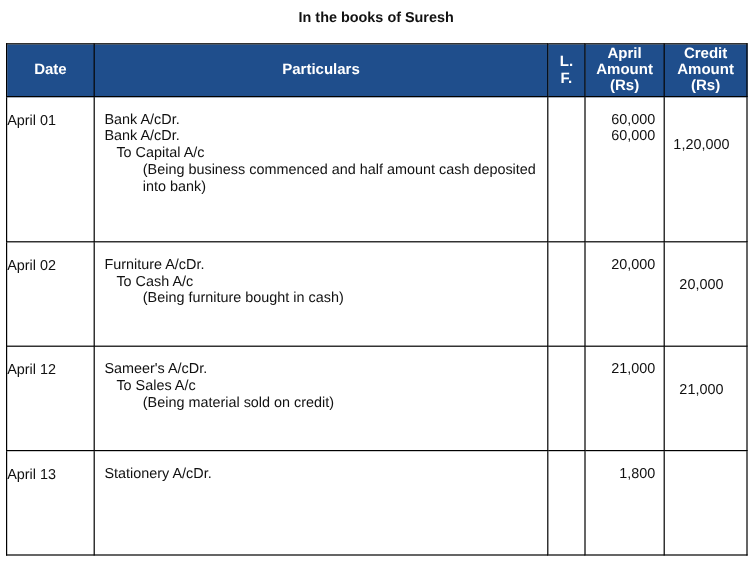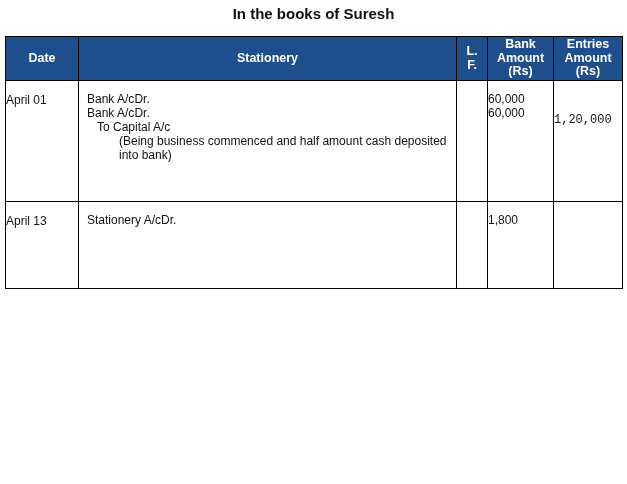--- a/index.html
+++ b/index.html
@@ -1,28 +1,28 @@
 <!DOCTYPE html>
 <html><head>
 <meta charset="utf-8">
 <style>
   html, body { margin: 0; padding: 0; background: #ffffff; }
   body { width: 627px; height: 484px; overflow: hidden; position: relative; font-family: "Liberation Sans", sans-serif; color: #111; }
-  .title { position: absolute; left: 0; width: 627px; text-align: center; font-weight: bold; font-size: 15px; line-height: 14px; }
+  .title { position: absolute; left: 0; width: 627px; text-align: center; font-weight: bold; font-size: 12px; line-height: 14px; }
   .t1 { top: 7px; }
   .t2 { top: 37px; }
   table { position: absolute; left: 5px; top: 36px; border-collapse: collapse; table-layout: fixed; width: 617px; }
   th, td { border: 1px solid #000; }
   th { background: #1f4e8c; color: #fff; font-weight: bold; font-size: 12.5px; line-height: 13.5px; height: 43px; padding: 0; text-align: center; vertical-align: middle; }
   td { font-size: 12px; line-height: 14px; vertical-align: top; padding: 0; }
   td.date { text-align: left; padding-top: 12px; }
   td.part { padding: 11px 6px 0 8px; }
   td.lf { }
-  td.amt { padding: 11px 7px 0 0; }
-  td.credit { text-align: left; padding: 0 7px 0 0; font-family: Liberation Mono, monospace; }
+  td.amt { text-align: right; padding: 11px 7px 0 0; }
+  td.credit { text-align: center; padding: 0 7px 0 0; }
   .line { display: flex; justify-content: flex-start; white-space: nowrap; }
   .ind1 { padding-left: 10px; }
   .narr { white-space: normal; margin-left: 32px; }
   .row1 td { height: 88px; }
   .row2 td, .row3 td, .row4 td, .row5 td { height: 58px; }
 </style>
 </head>
 <body>
 
 <div class="title t1">In the books of Suresh</div>
@@ -32,32 +32,32 @@
   <colgroup>
     <col style="width:73px">
     <col style="width:378px">
     <col style="width:31px">
     <col style="width:66px">
     <col style="width:69px">
   </colgroup>
   <thead>
     <tr>
       <th>Date</th>
-      <th>Stationery</th>
+      <th>Particulars</th>
       <th>
         <div>L.</div>
         <div>F.</div>
       </th>
       <th>
-        <div>Bank</div>
+        <div>April</div>
         <div>Amount</div>
         <div>(Rs)</div>
       </th>
       <th>
-        <div>Entries</div>
+        <div>Credit</div>
         <div>Amount</div>
         <div>(Rs)</div>
       </th>
     </tr>
   </thead>
   <tbody>
 
     <tr class="row1">
       <td class="date">April 01</td>
       <td class="part">
@@ -77,22 +77,62 @@
       <td class="lf"></td>
       <td class="amt">
         <div>60,000</div>
         <div>60,000</div>
       </td>
       <td class="credit" style="padding-top:32px;">
         <div>1,20,000</div>
       </td>
     </tr>
 
+    <tr class="row2">
+      <td class="date">April 02</td>
+      <td class="part">
+        <div class="line">
+            <span>Furniture A/c</span>
+            <span>Dr.</span>
+          </div>
+        <div class="line ind1">
+            <span>To Cash A/c</span>
+          </div>
+        <div class="narr">(Being furniture bought in cash)</div>
+      </td>
+      <td class="lf"></td>
+      <td class="amt">
+        <div>20,000</div>
+      </td>
+      <td class="credit" style="padding-top:28px;">
+        <div>20,000</div>
+      </td>
+    </tr>
 
 
+    <tr class="row4">
+      <td class="date">April 12</td>
+      <td class="part">
+        <div class="line">
+            <span>Sameer's A/c</span>
+            <span>Dr.</span>
+          </div>
+        <div class="line ind1">
+            <span>To Sales A/c</span>
+          </div>
+        <div class="narr">(Being material sold on credit)</div>
+      </td>
+      <td class="lf"></td>
+      <td class="amt">
+        <div>21,000</div>
+      </td>
+      <td class="credit" style="padding-top:28px;">
+        <div>21,000</div>
+      </td>
+    </tr>
 
     <tr class="row5">
       <td class="date">April 13</td>
       <td class="part">
         <div class="line">
             <span>Stationery A/c</span>
             <span>Dr.</span>
           </div>
 
       </td>

